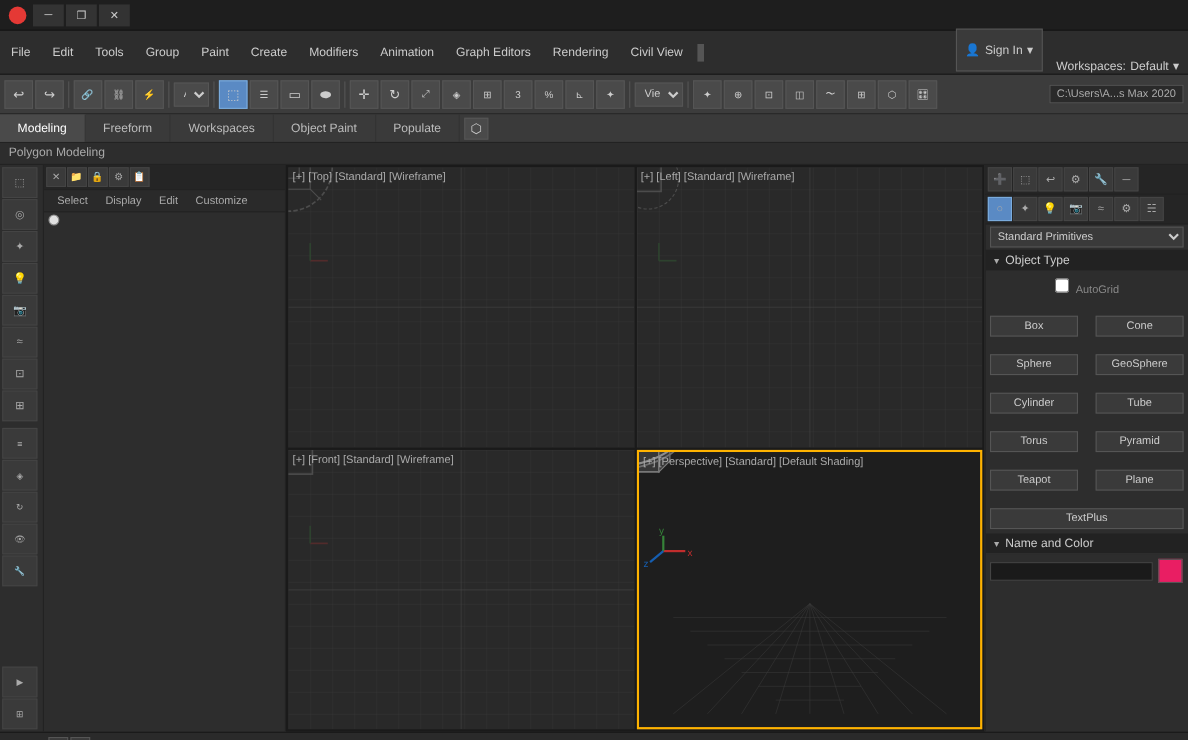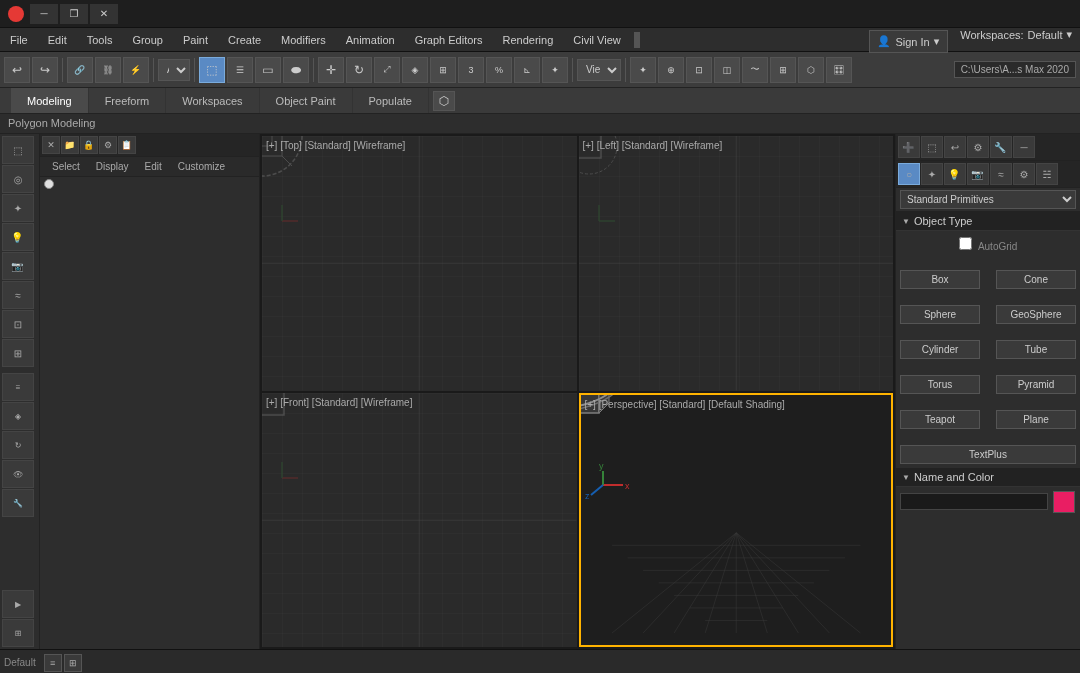--- a/index.html
+++ b/index.html
@@ -6,38 +6,38 @@
     body { width: 1080px; height: 673px; background: #3a3a3a; font-family: 'Segoe UI', Arial, sans-serif; font-size: 11px; color: #ccc; overflow: hidden; }
     
     
     #titlebar { height: 28px; background: #1e1e1e; display: flex; align-items: center; padding: 0 8px; border-bottom: 1px solid #111; }
     #titlebar .app-icon { width: 16px; height: 16px; background: #e53935; border-radius: 50%; margin-right: 6px; }
     #titlebar .title { font-size: 12px; color: #bbb; flex: 1; }
     #titlebar .win-controls { display: flex; gap: 2px; }
     #titlebar .win-btn { width: 28px; height: 20px; background: #333; border: none; color: #ccc; cursor: pointer; display: flex; align-items: center; justify-content: center; font-size: 10px; }
     
     
-    #menubar { height: 24px; background: #2d2d2d; display: flex; align-items: flex-start; border-bottom: 1px solid #111; }
+    #menubar { height: 40px; background: #2d2d2d; display: flex; align-items: flex-end; border-bottom: 1px solid #111; }
     #menubar .menu-item { padding: 0 10px; height: 100%; display: flex; align-items: center; cursor: pointer; color: #ccc; font-size: 11px; }
     #menubar .separator { flex: 1; }
     #menubar .sign-in { display: flex; align-items: center; gap: 4px; padding: 0 8px; background: #3a3a3a; height: 100%; border: 1px solid #555; margin: 2px 4px; cursor: pointer; }
     #menubar .workspaces { padding: 0 8px; display: flex; align-items: center; gap: 4px; color: #ccc; font-size: 11px; }
     
     
     #toolbar { height: 36px; background: #3c3c3c; display: flex; align-items: center; padding: 0 4px; gap: 2px; border-bottom: 1px solid #222; }
     .tool-btn { width: 26px; height: 26px; background: #4a4a4a; border: 1px solid #555; color: #ccc; cursor: pointer; display: flex; align-items: center; justify-content: center; font-size: 12px; }
     .tool-btn.active { background: #5a8ac4; border-color: #7aabdc; }
     .tool-sep { width: 1px; height: 24px; background: #555; margin: 0 2px; }
     .tool-dropdown { height: 22px; background: #4a4a4a; border: 1px solid #555; color: #ccc; padding: 0 4px; font-size: 10px; }
     .path-display { background: #2a2a2a; border: 1px solid #555; padding: 2px 6px; color: #aaa; font-size: 10px; margin-left: auto; }
     
     
     #subtoolbar { height: 26px; background: #3a3a3a; display: flex; align-items: center; border-bottom: 1px solid #222; }
     .sub-tab { padding: 0 16px; height: 100%; display: flex; align-items: center; cursor: pointer; color: #bbb; font-size: 11px; border-right: 1px solid #333; }
-    .sub-tab.active { background: #4a4a4a; color: #fff; margin-left: 11px; }
+    .sub-tab.active { background: #4a4a4a; color: #fff; }
     
     
     #main { display: flex; height: calc(673px - 28px - 24px - 36px - 26px - 26px - 18px); }
     
     
     #left-panel { width: 40px; background: #2d2d2d; border-right: 1px solid #222; display: flex; flex-direction: column; padding: 2px; gap: 1px; }
     .left-btn { width: 32px; height: 28px; background: #3a3a3a; border: 1px solid #444; cursor: pointer; display: flex; align-items: center; justify-content: center; color: #aaa; font-size: 10px; }
     
     
     #scene-panel { width: 220px; background: #2d2d2d; border-right: 1px solid #222; display: flex; flex-direction: column; }

